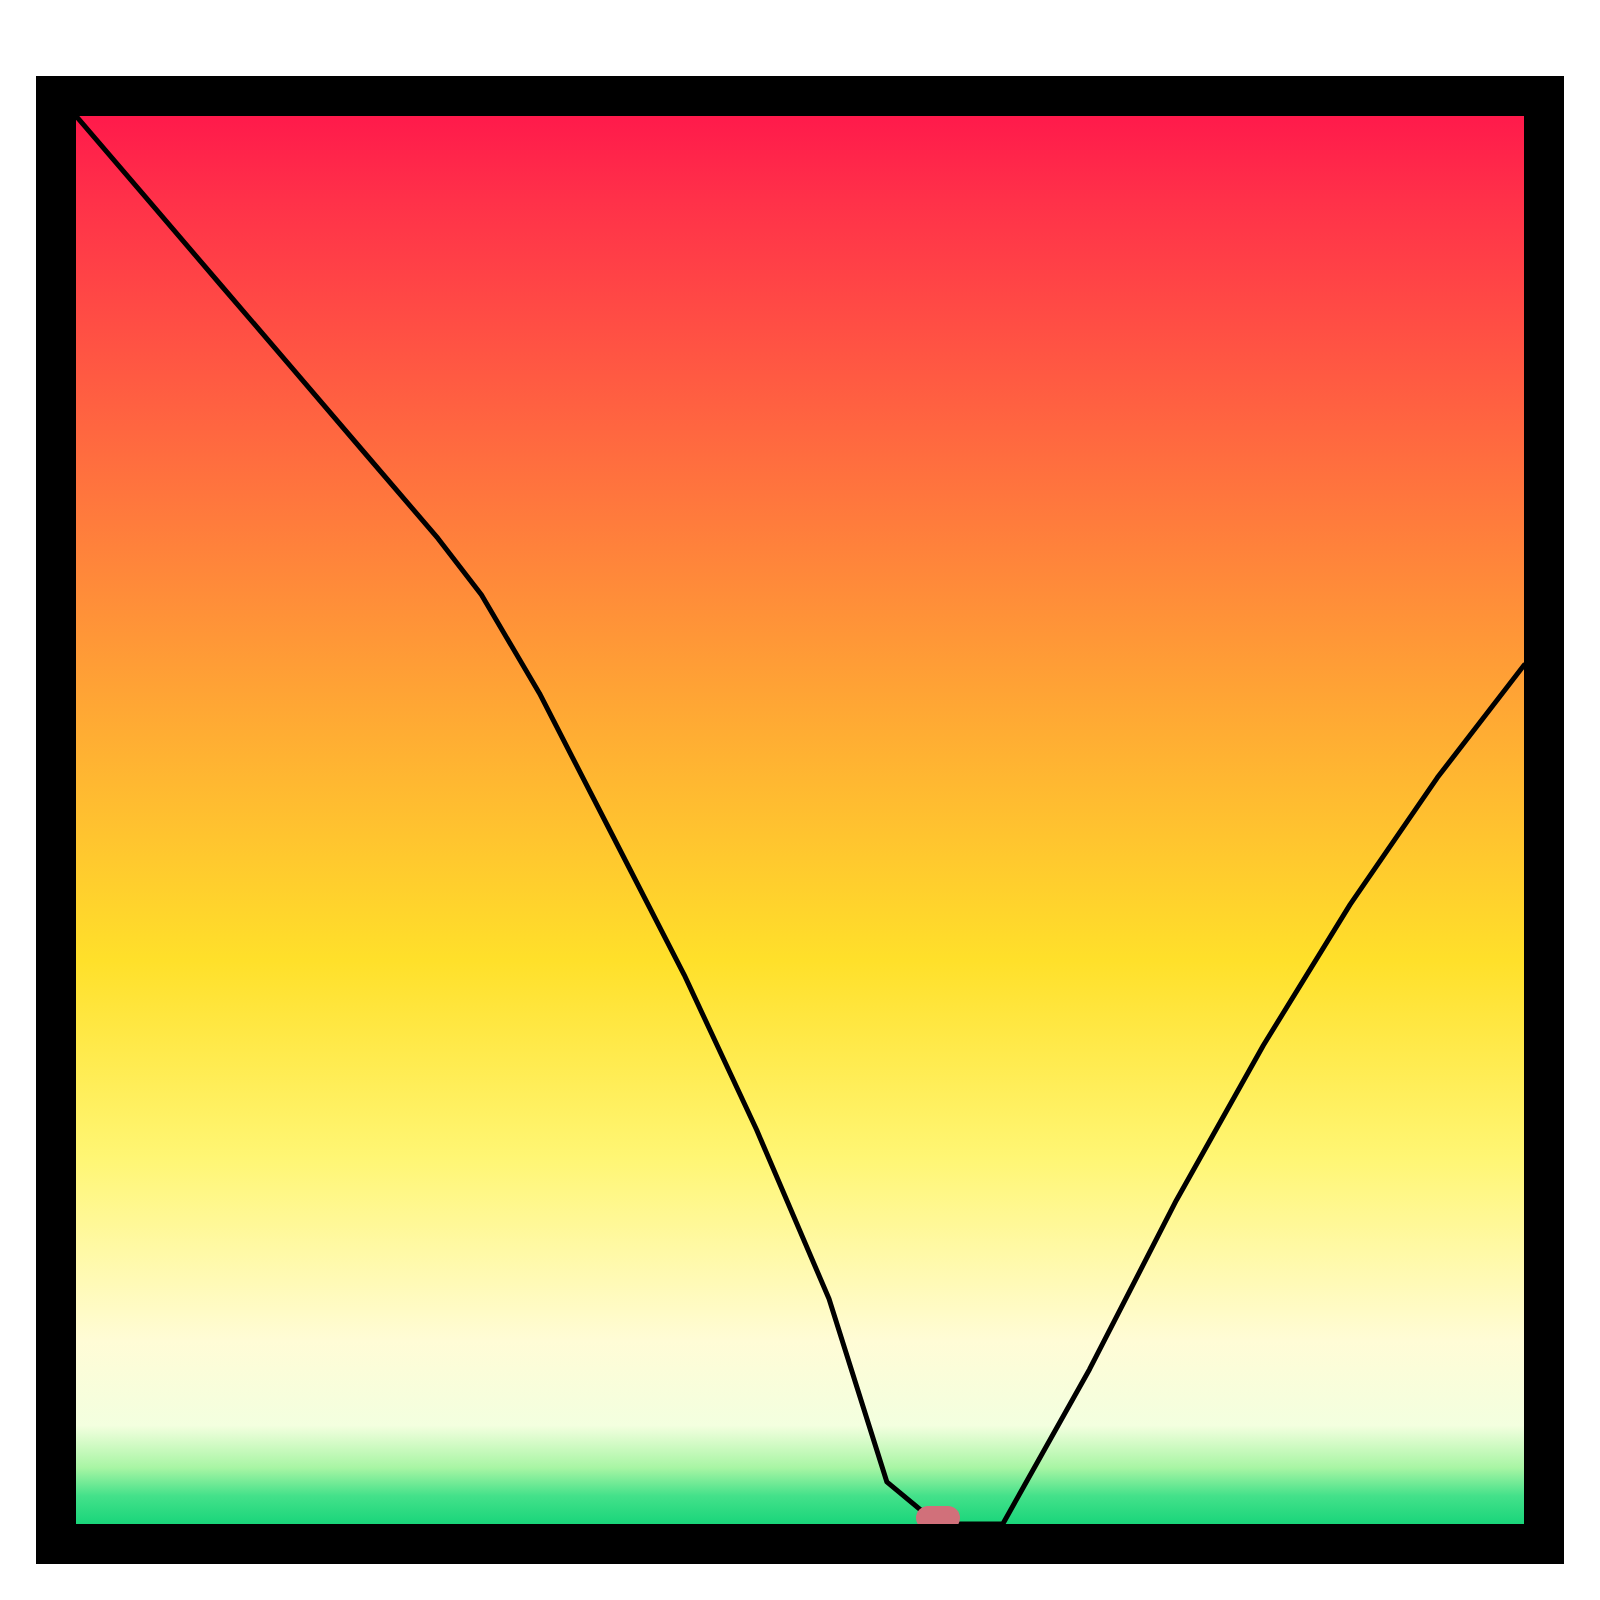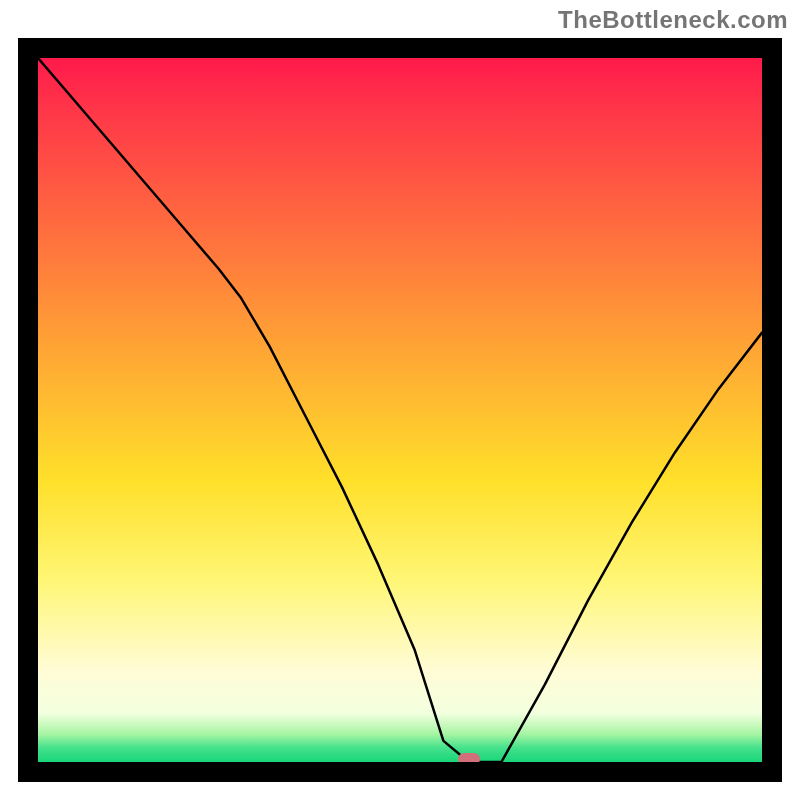--- a/index.html
+++ b/index.html
@@ -69,21 +69,20 @@
     height: 12px;
     border-radius: 6px;
     background: #d1707a;
     transform: translate(-50%, -50%);
   }
 </style>
 </head>
 <body>
 <div class="container">
 
-  <div class="watermark">TheBottleneck.com</div>
 
   <div class="plot-frame">
     <div class="gradient"></div>
     <svg class="curve" viewBox="0 0 724 704" preserveAspectRatio="none">
       <path id="curve-path" fill="none" stroke="#000000" stroke-width="2.5" stroke-linejoin="round" stroke-linecap="round" d="M0.0 0.0 L36.2 42.2 L72.4 84.5 L108.6 126.7 L144.8 169.0 L181.0 211.2 L202.7 239.4 L231.7 288.6 L267.9 359.0 L304.1 429.4 L340.3 506.9 L376.5 591.4 L405.4 682.9 L430.8 704.0 L463.4 704.0 L506.8 626.6 L550.2 542.1 L593.7 464.6 L637.1 394.2 L680.6 330.9 L724.0 274.6"></path>
     </svg>
     <div id="marker" class="marker" style="left: 430.78px; top: 701.184px;"></div>
   </div>
 
 </div>

